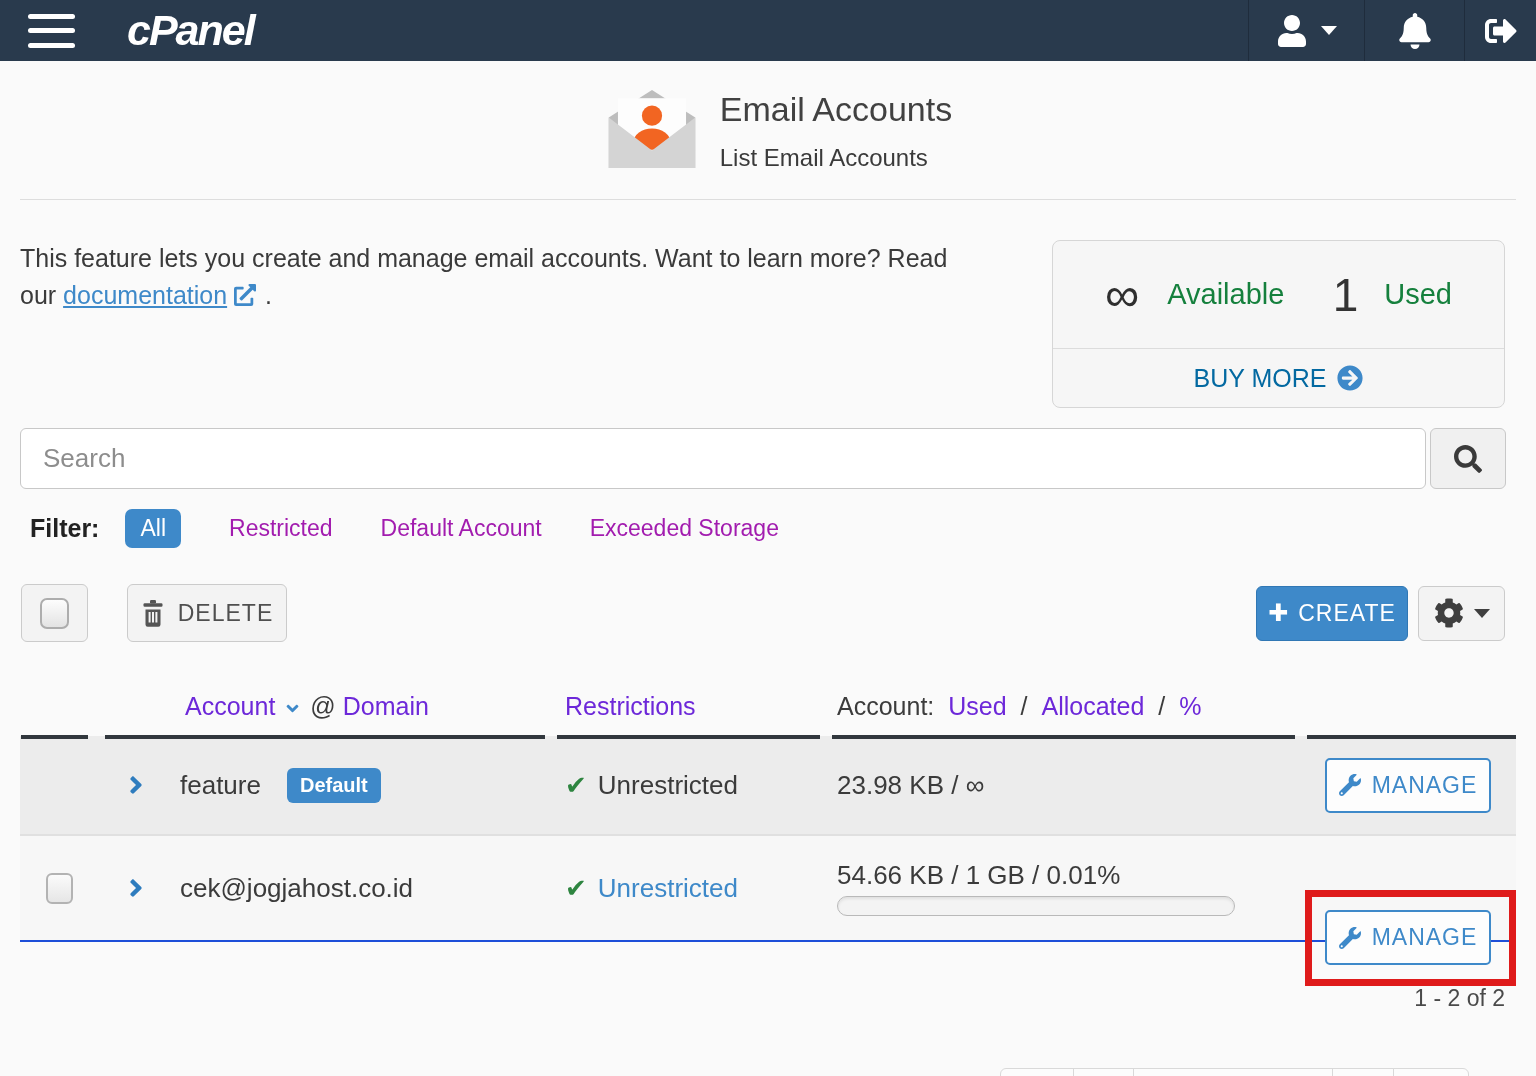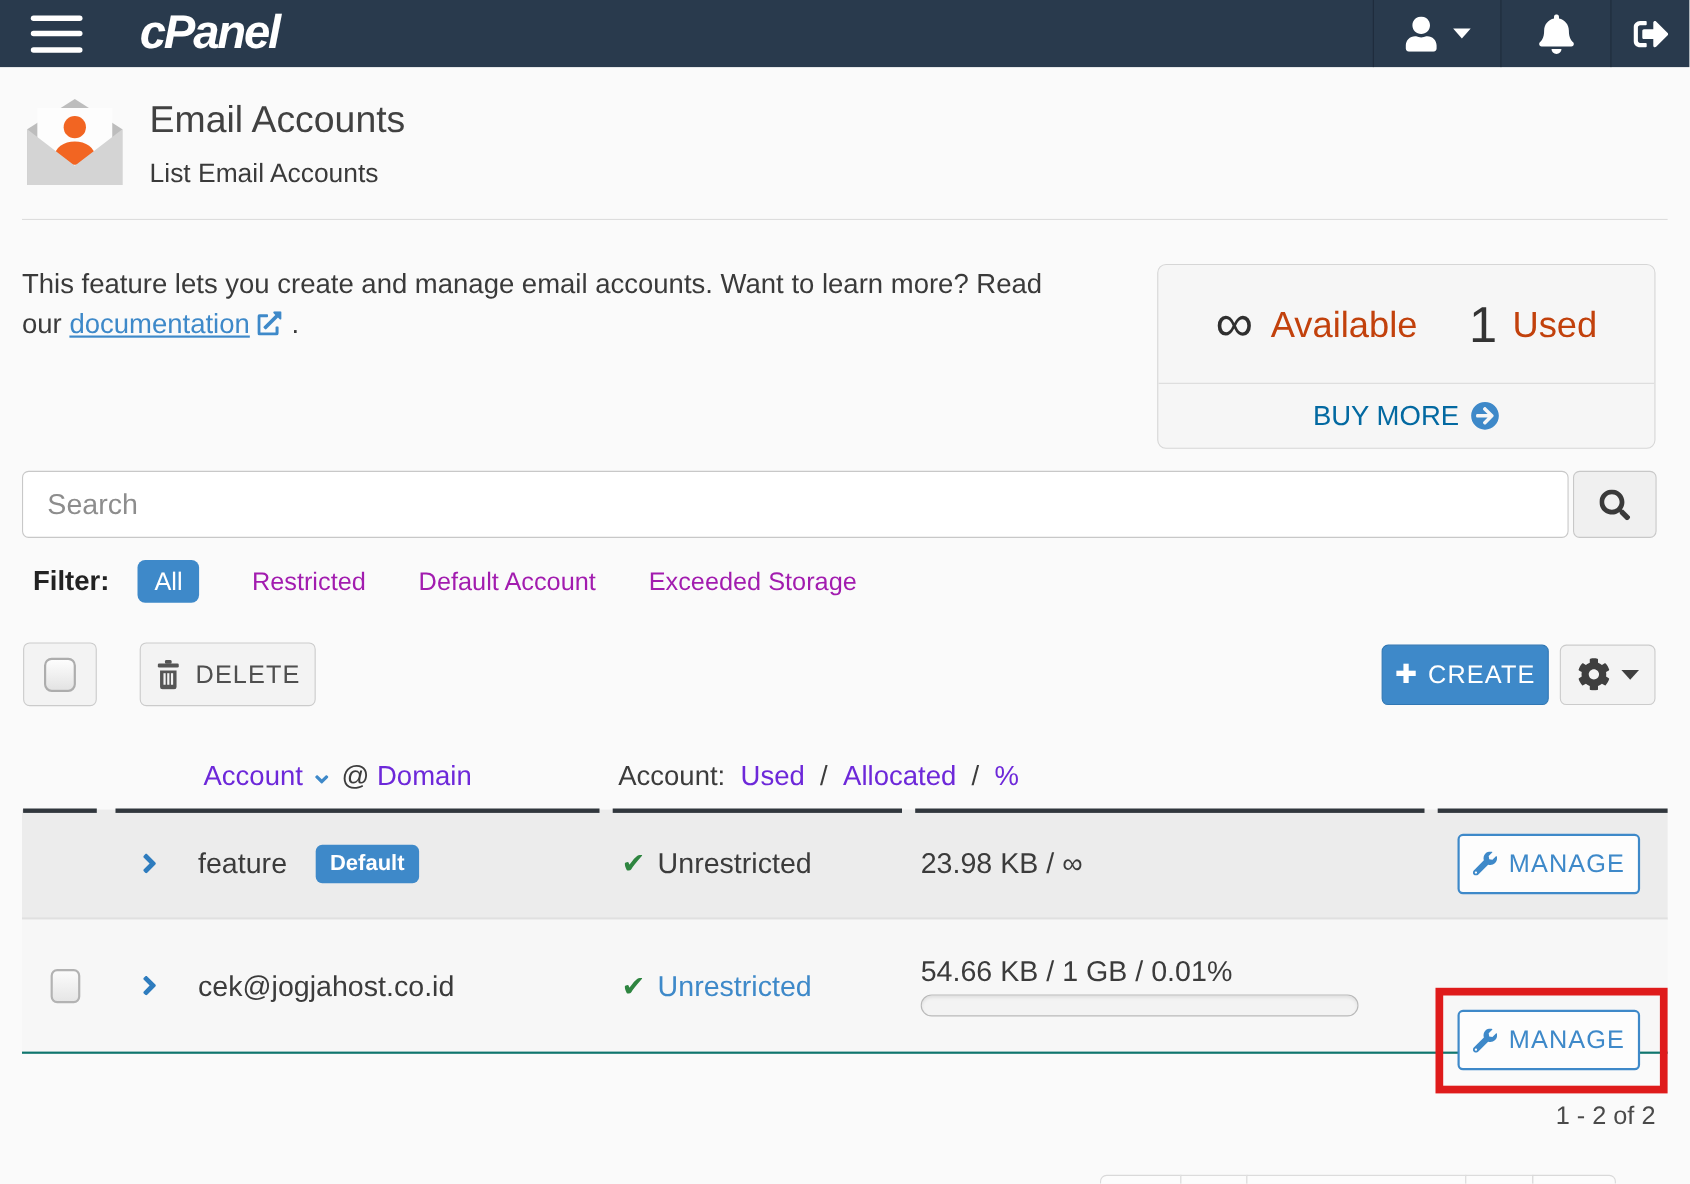--- a/index.html
+++ b/index.html
@@ -17,38 +17,38 @@
     letter-spacing:-2px; cursor:pointer; }
   .nav-right { margin-left:auto; display:flex; height:100%; }
   .nav-item { display:flex; align-items:center; justify-content:center; gap:13px;
     border-left:1px solid #1f2c3c; cursor:pointer; }
   .nav-item.user { width:116px; }
   .nav-item.bell { width:100px; }
   .nav-item.exit { width:72px; }
   .caret { width:0; height:0; border-left:8px solid transparent; border-right:8px solid transparent;
     border-top:9px solid #fff; }
   
-  .page-header { display:flex; padding:26px 0 0 22px; }
+  .page-header { display:flex; padding:26px 0 0 22px;justify-content:center; }
   .ph-text { margin-left:22px; padding-top:3px; }
   .ph-title { font-size:34px; font-weight:400; color:#414141; }
   .ph-sub { font-size:24px; color:#3a3a3a; margin-top:15px; }
   .header-divider { border-top:1px solid #ddd; margin:27px 20px 0 20px; }
   
   .intro-row { display:flex; padding:40px 31px 0 20px; }
   .intro { width:935px; font-size:25px; line-height:37px; color:#3a3a3a; }
   .intro a { color:#3e89c9; text-decoration:underline; cursor:pointer; }
   .ext-icon { margin:0 2px 0 7px; vertical-align:-2px; }
   .quota { margin-left:auto; width:453px; border:1px solid #d6d6d6; border-radius:8px;
     background:#f6f6f6; overflow:hidden; }
   .quota-top { height:107px; display:flex; align-items:center; justify-content:space-between;
     padding:0 52px 0 52px; }
   .q-group { display:flex; align-items:center; }
   .q-inf { font-size:48px; color:#2f2f2f; line-height:1; margin-right:16px; }
   .q-big { font-size:46px; color:#333; margin-right:14px; }
-  .q-label { font-size:33px; color:#c2410c; }
+  .q-label { font-size:29px; color:#15803d;margin-left:12px; }
   .quota-bottom { height:59px; border-top:1px solid #dcdcdc; display:flex; align-items:center;
     justify-content:center; gap:11px; color:#0369a1; font-size:25px; cursor:pointer; }
   
   .search-row { display:flex; margin:20px 30px 0 20px; height:61px; }
   .search-input { flex:1; border:1px solid #c8c8c8; border-radius:6px; background:#fff;
     font-size:26px; padding:0 22px; color:#333; outline:none;
     font-family:"Liberation Sans","DejaVu Sans",sans-serif; }
   .search-input::placeholder { color:#8d8d8d; }
   .search-btn { width:76px; margin-left:4px; border:1px solid #c8c8c8; border-radius:6px;
     background:#f0f0f0; display:flex; align-items:center; justify-content:center; cursor:pointer; }
@@ -84,21 +84,21 @@
   .col-manage { width:221px; position:relative; }
   .thead .col-account { padding-left:97px; }
   .thead .col-restrict, .row .col-restrict { padding-left:20px; }
   .thead .col-storage, .row .col-storage { padding-left:17px; }
   .tlink { color:#6d28d9; cursor:pointer; }
   .tdark { color:#3c3c3c; }
   .hsp { margin:0 7px; }
   .sort-caret { margin:4px 8px 0 8px; }
   .row { display:flex; align-items:center; font-size:26px; color:#3b3b3b; }
   .row1 { height:100px; background:#ececec; margin-top:1px; border-bottom:2px solid #e0e0e0; }
-  .row2 { height:122px; background:#f7f7f7; border-bottom:2px solid #0f766e; }
+  .row2 { height:106px; background:#f7f7f7; border-bottom:2px solid #1d4ed8; }
   .row .col-account { padding-left:40px; }
   .expand { margin-right:36px; display:flex; cursor:pointer; }
   .badge { background:#3e89c9; color:#fff; font-size:20px; font-weight:bold; border-radius:6px;
     padding:6px 13px; margin-left:26px; }
   .check-glyph { color:#2e8540; font-size:26px; font-weight:bold; margin-right:11px; }
   .restrict-link { color:#3e89c9; }
   .row .col-check { display:flex; justify-content:flex-start; padding-left:26px; }
   .row-checkbox { width:27px; height:31px; border:2px solid #b3b3b3; border-radius:6px;
     background:linear-gradient(180deg,#fbfbfb,#e6e6e6); cursor:pointer; }
   .storage-block { display:flex; flex-direction:column; }
@@ -236,20 +236,23 @@
   <div class="thead">
     <div class="col-check"></div>
     <div class="col-account">
       <span class="tlink">Account</span>
       <svg class="sort-caret" width="19" height="19" viewBox="0 0 320 512">
           <path fill="#3e89c9" d="M143 352.3L7 216.3c-9.4-9.4-9.4-24.6 0-33.9l22.6-22.6c9.4-9.4 24.6-9.4 33.9 0l96.4 96.4 96.4-96.4c9.4-9.4 24.6-9.4 33.9 0l22.6 22.6c9.4 9.4 9.4 24.6 0 33.9l-136 136c-9.2 9.4-24.4 9.4-33.8 0z"></path>
         </svg>
       <span class="tdark">@</span>
       <span class="tlink hsp">Domain</span>
     </div>
+    <div class="col-restrict">
+      <span class="tlink">Restrictions</span>
+    </div>
     <div class="col-storage">
       <span class="tdark">Account:</span>
       <span class="tlink hsp">Used</span>
       <span class="tdark">/</span>
       <span class="tlink hsp">Allocated</span>
       <span class="tdark">/</span>
       <span class="tlink hsp">%</span>
     </div>
     <div class="col-manage"></div>
   </div>

